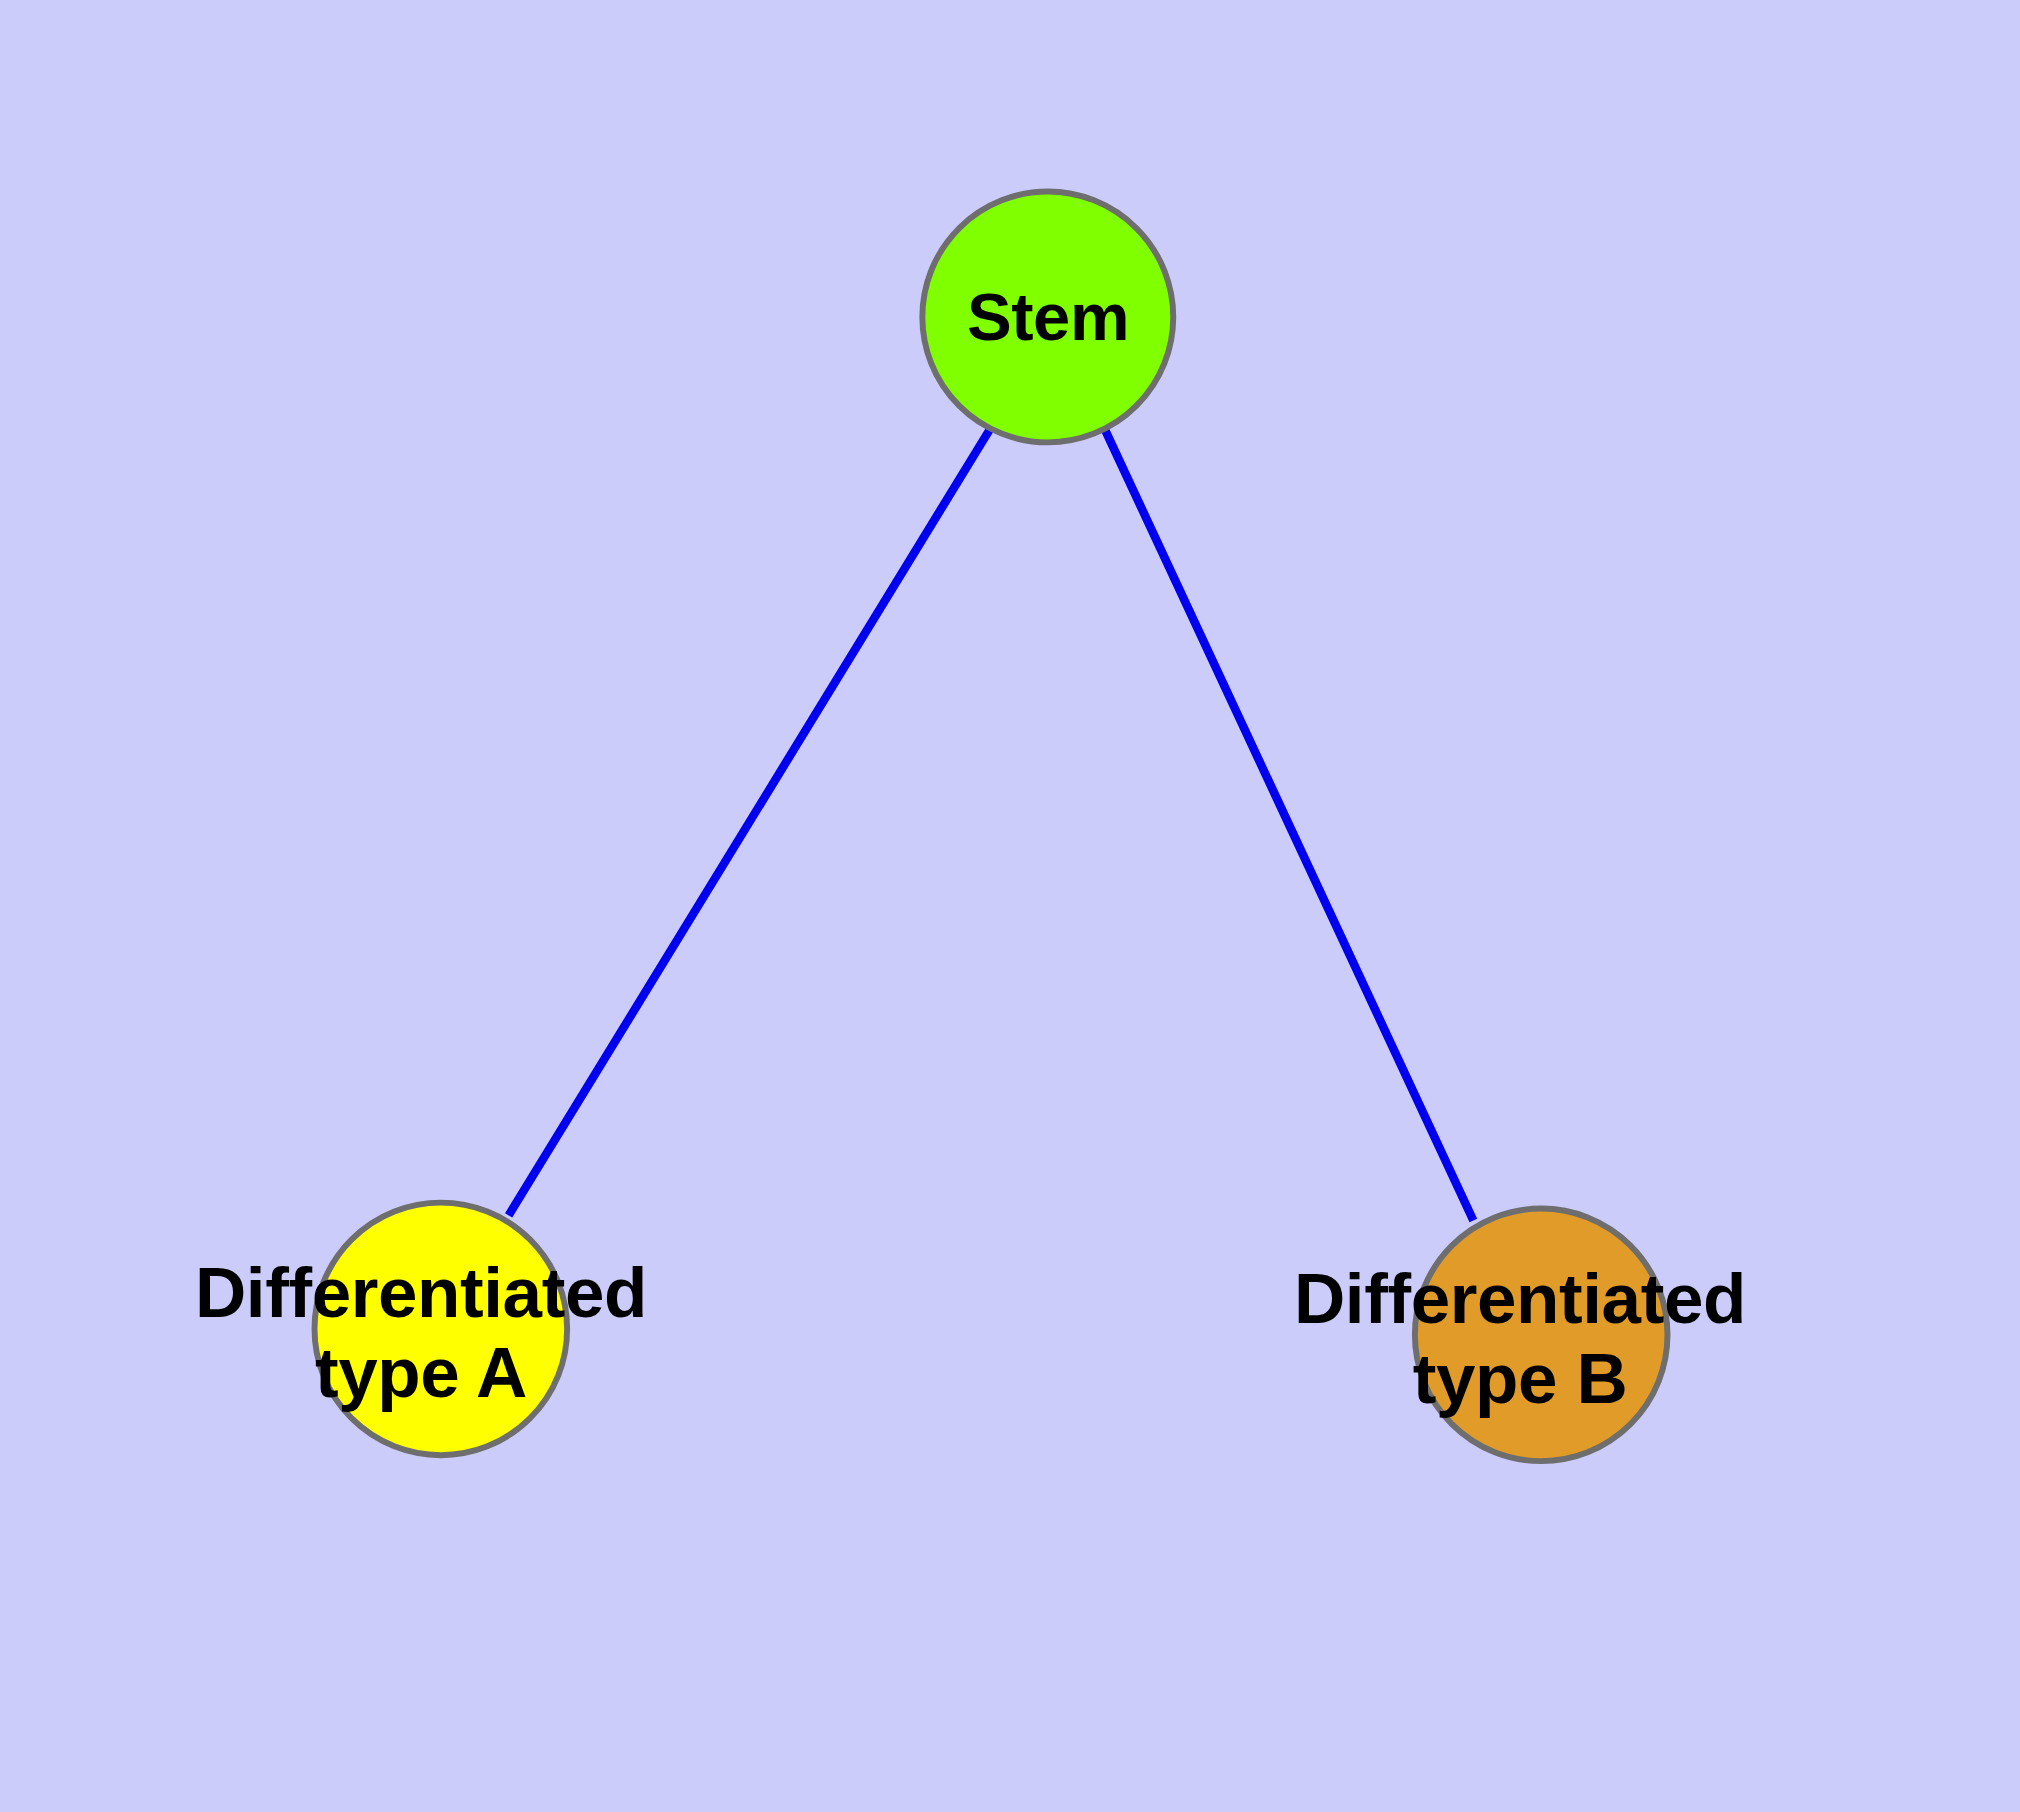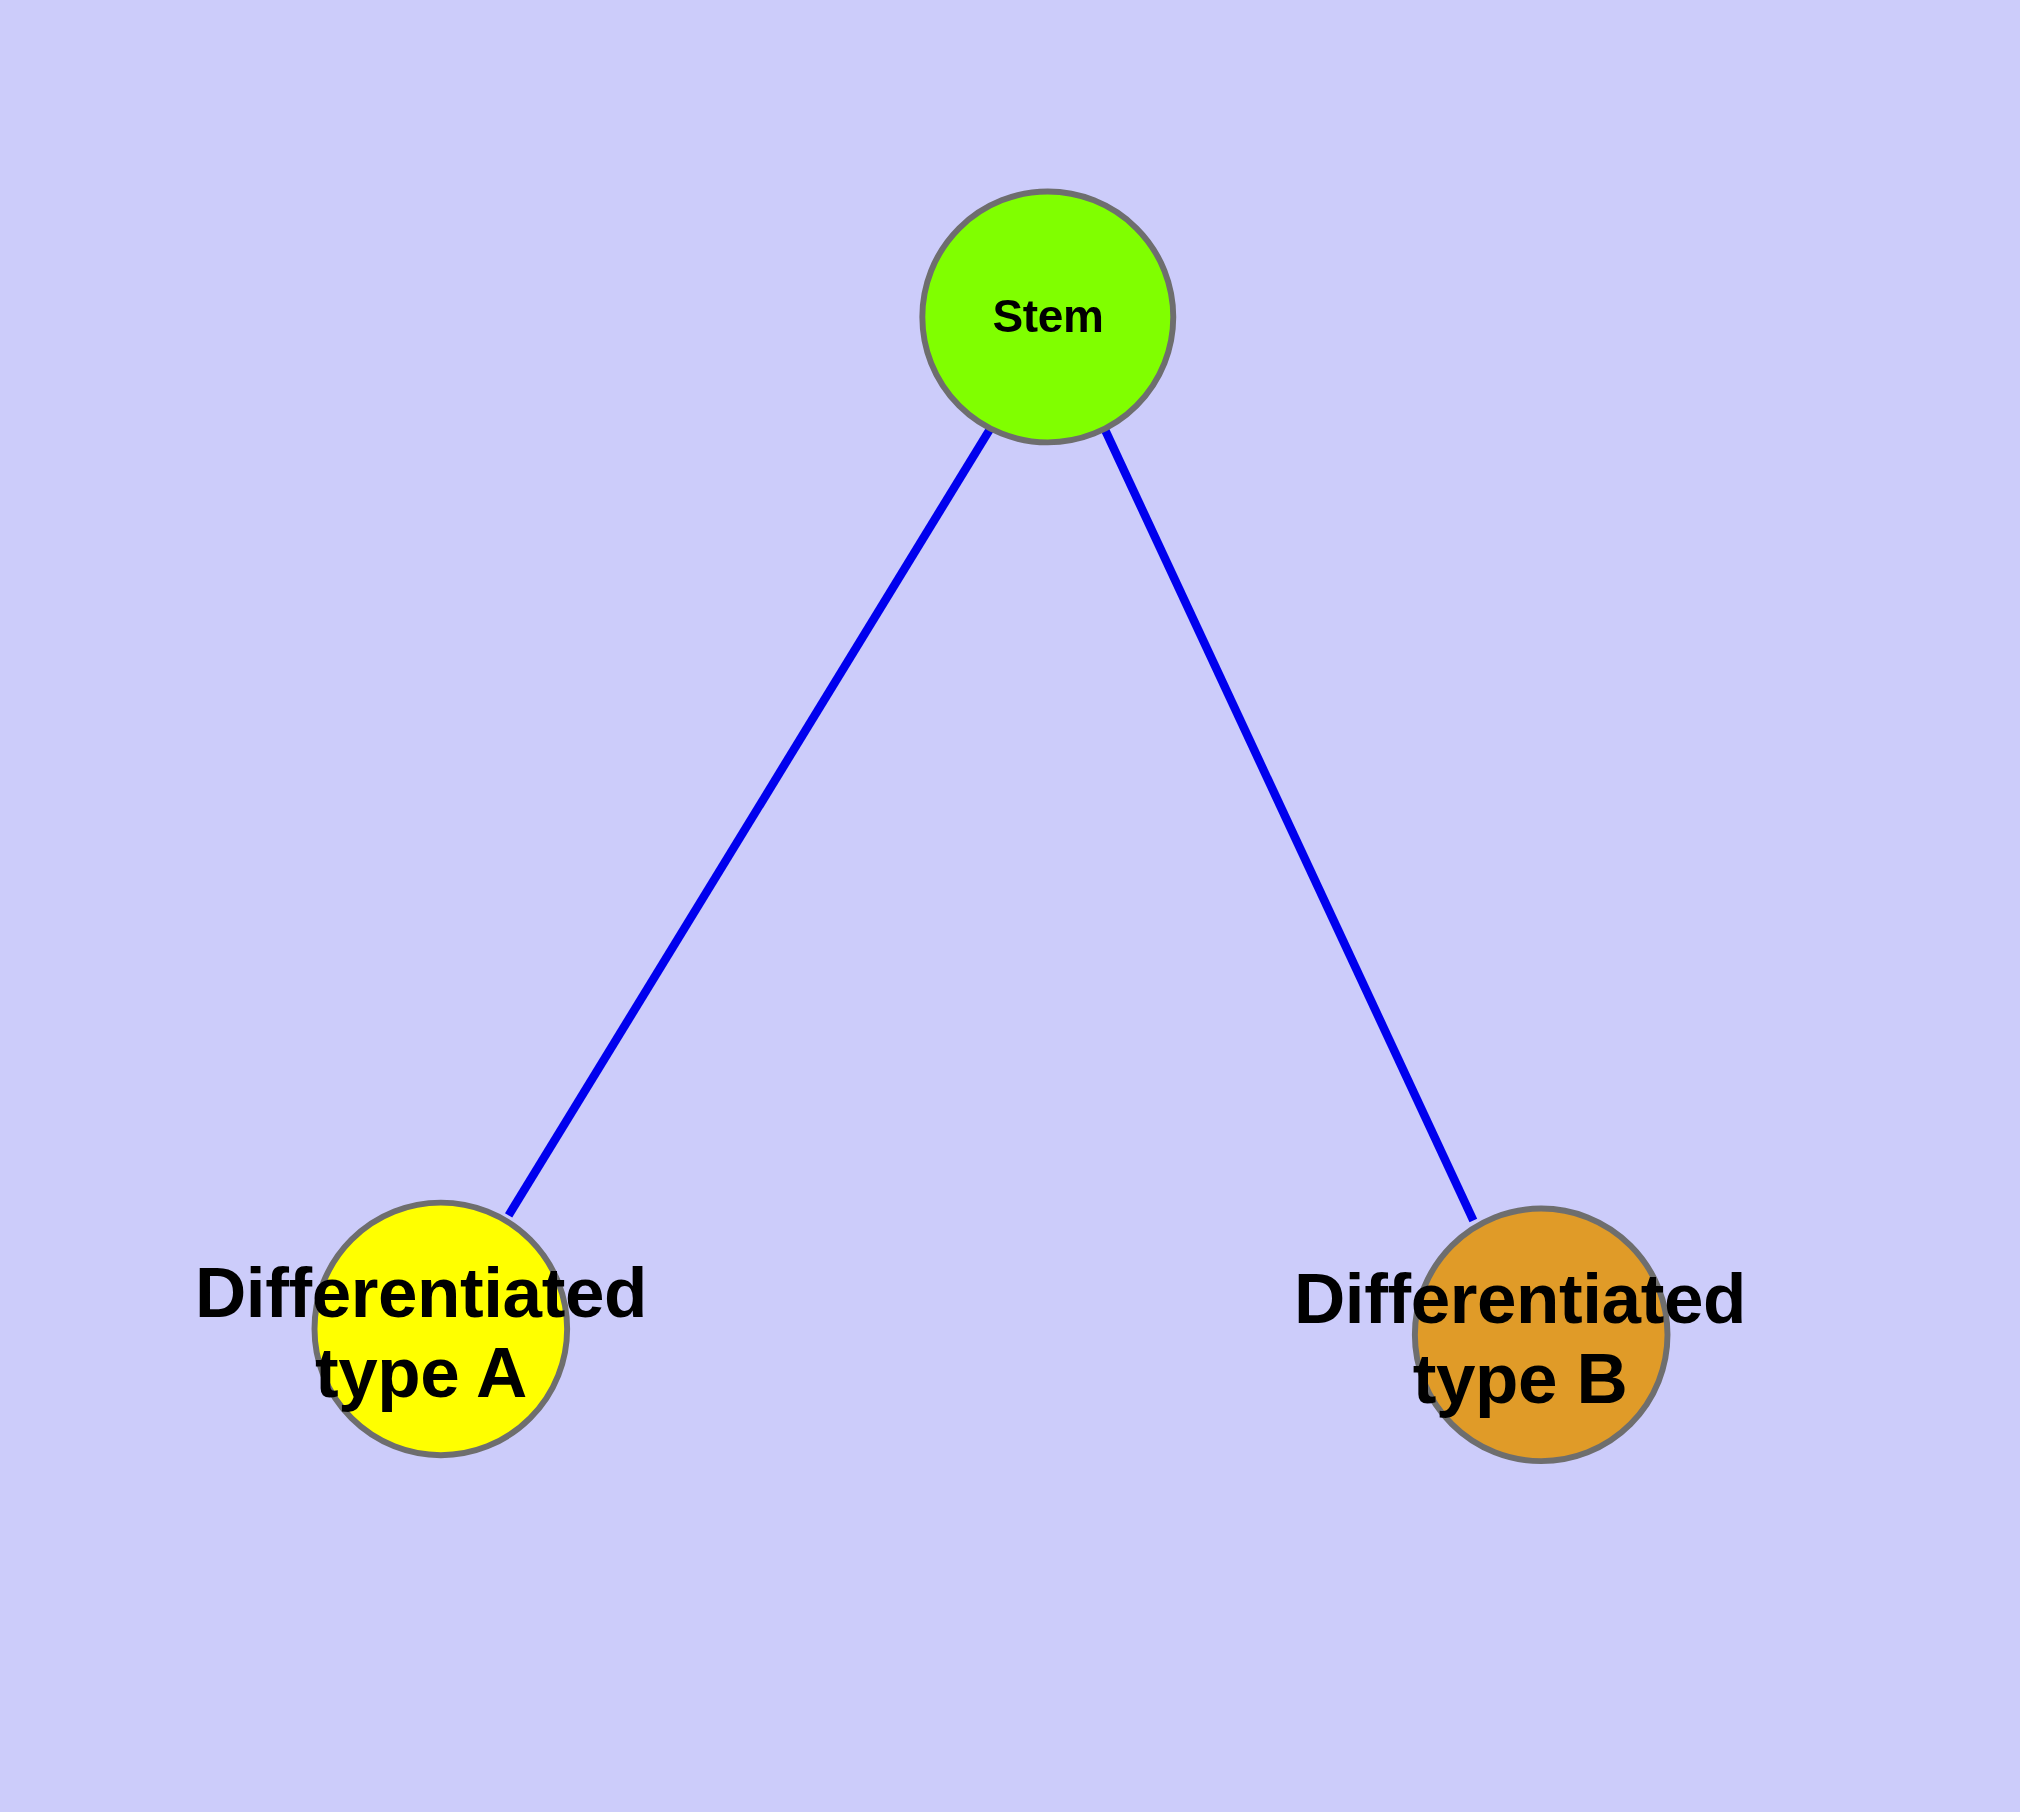--- a/index.html
+++ b/index.html
@@ -32,21 +32,21 @@
     position: absolute;
     color: #000000;
     font-weight: bold;
     text-align: center;
     white-space: pre;
     line-height: 1.12;
     letter-spacing: -0.4px;
     pointer-events: none;
   }
   #label-stem {
-    font-size: 46px;
+    font-size: 67px;
     left: 1048px;
     top: 317px;
     transform: translate(-50%, -50%);
   }
   #label-typeA {
     font-size: 71px;
     left: 421px;
     top: 1333px;
     transform: translate(-50%, -50%);
   }

